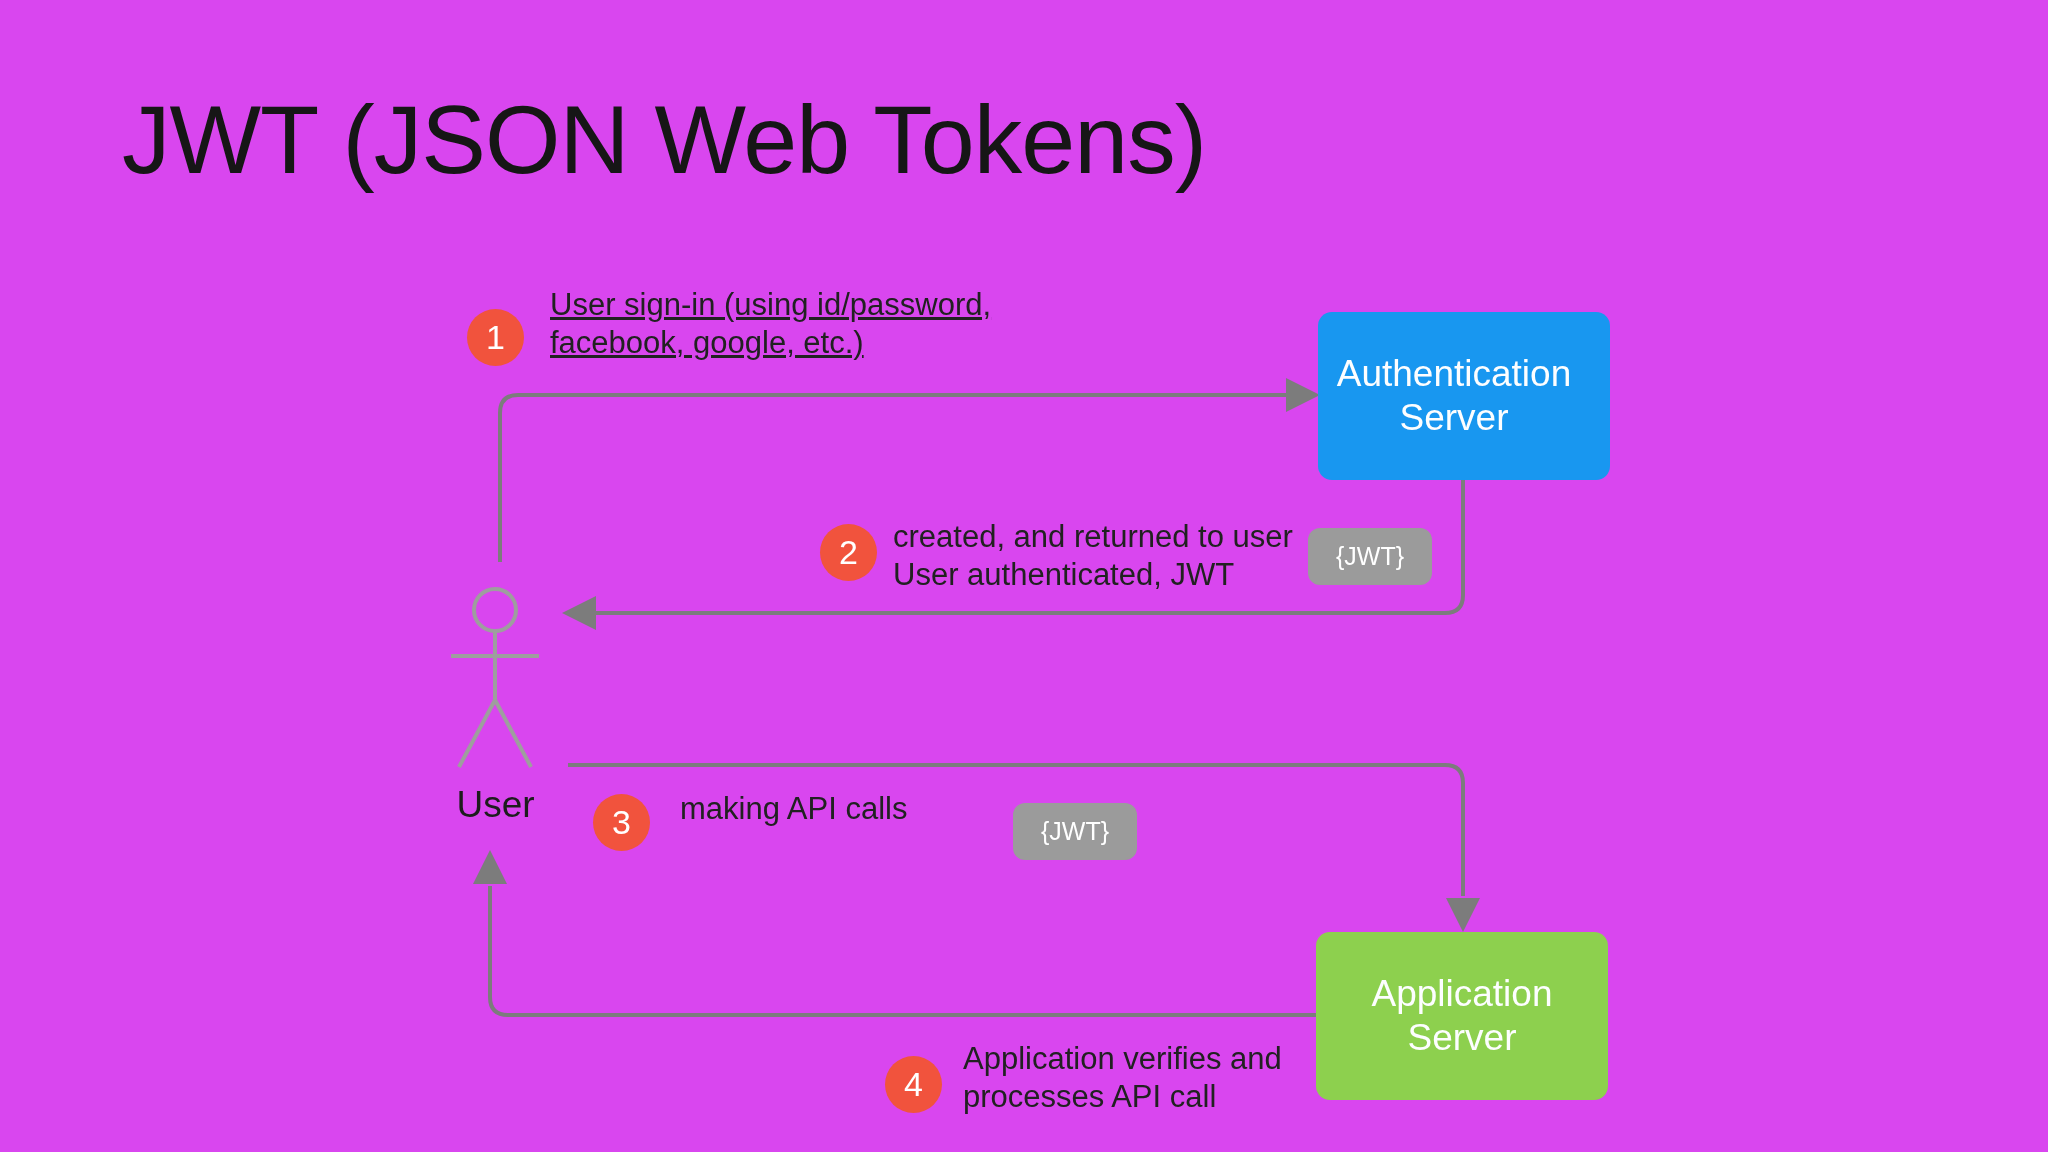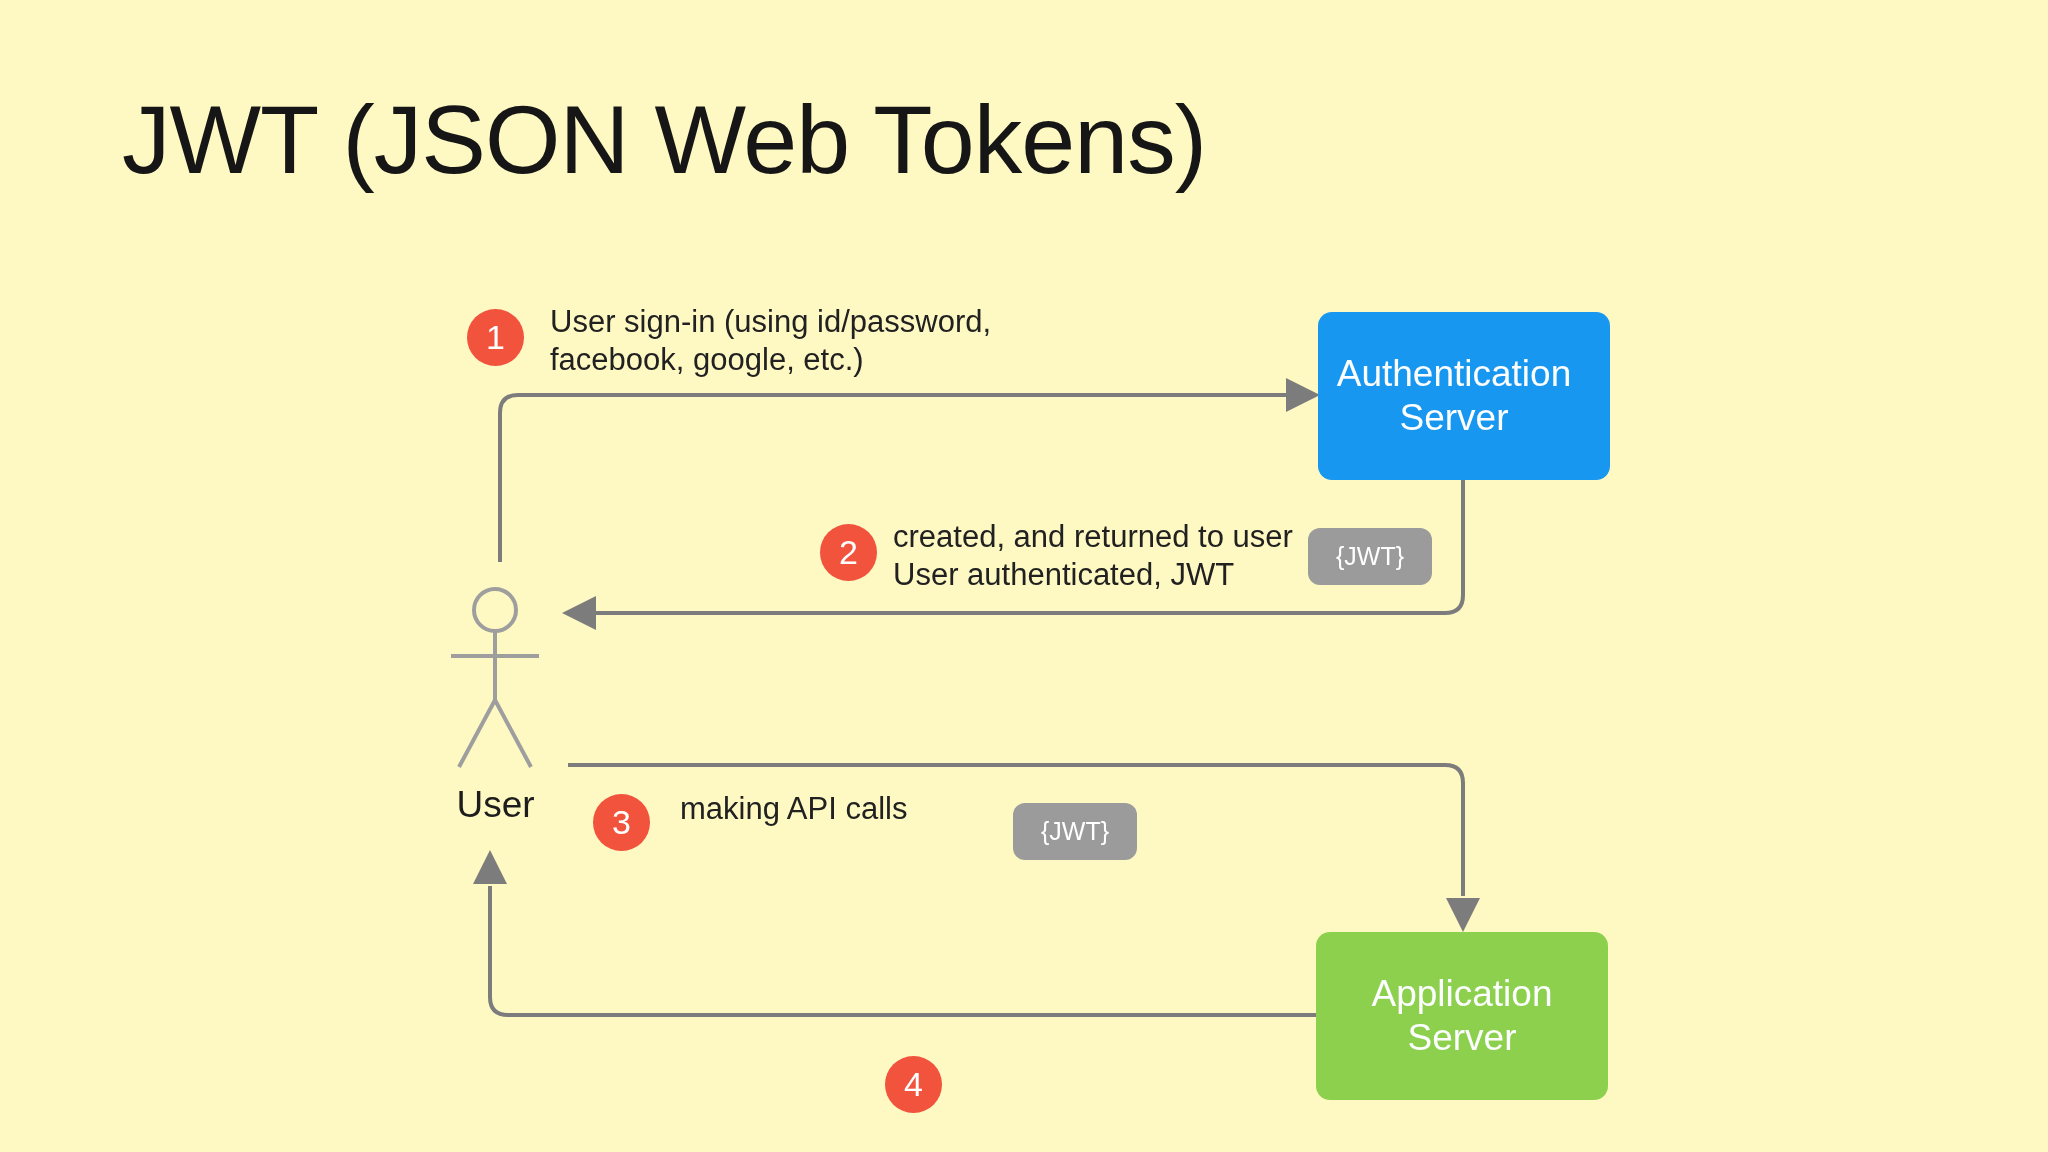--- a/index.html
+++ b/index.html
@@ -1,19 +1,19 @@
 <!DOCTYPE html>
 <html><head>
 <meta charset="utf-8">
 <style>
   html,body{margin:0;padding:0;background:#ffffff;}
   .slide{
     position:relative;
     width:2048px;height:1152px;
-    background:#fef9c3;
+    background:#d946ef;
     font-family:"Liberation Sans", sans-serif;
     overflow:hidden;
   }
   .title{
     position:absolute;left:122px;top:84px;
     font-size:97px;font-weight:300;letter-spacing:-1px;
     color:#161616;white-space:nowrap;
   }
   svg.wires{position:absolute;left:0;top:0;width:2048px;height:1152px;}
   .wire{fill:none;stroke:#7c7c7c;stroke-width:4px;}
@@ -31,21 +31,21 @@
     background:#f1533d;color:#ffffff;font-size:34px;
     display:flex;align-items:center;justify-content:center;
   }
   .stepnum.n1{left:467px;top:309px;}
   .stepnum.n2{left:820px;top:524px;}
   .stepnum.n3{left:593px;top:794px;}
   .stepnum.n4{left:885px;top:1056px;}
   .steptext{
     position:absolute;color:#212121;font-size:31px;line-height:38px;white-space:nowrap;
   }
-  .steptext.t1{left:550px;top:303px;}
+  .steptext.t1{left:550px;top:286px;text-decoration:underline;}
   .steptext.t2{left:893px;top:518px;}
   .steptext.t3{left:680px;top:790px;}
   .steptext.t4{left:963px;top:1040px;}
   .jwtbadge{
     position:absolute;width:124px;height:57px;border-radius:12px;
     background:#9b9b9b;color:#ffffff;font-size:25px;
     display:flex;align-items:center;justify-content:center;
   }
   .jwtbadge.b2{left:1308px;top:528px;}
   .jwtbadge.b3{left:1013px;top:803px;}
@@ -116,20 +116,24 @@
     <div>User sign-in (using id/password,</div>
     <div>facebook, google, etc.)</div>
   </div>
   <div class="steptext t2">
     <div>created, and returned to user</div>
     <div>User authenticated, JWT</div>
   </div>
   <div class="steptext t3">
     <div>making API calls</div>
   </div>
+  <div class="steptext t4">
+    <div>Application verifies and</div>
+    <div>processes API call</div>
+  </div>
 
   <div class="jwtbadge b2">
     <span>{JWT}</span>
   </div>
   <div class="jwtbadge b3">
     <span>{JWT}</span>
   </div>
 
   <div class="userlabel">User</div>
 

